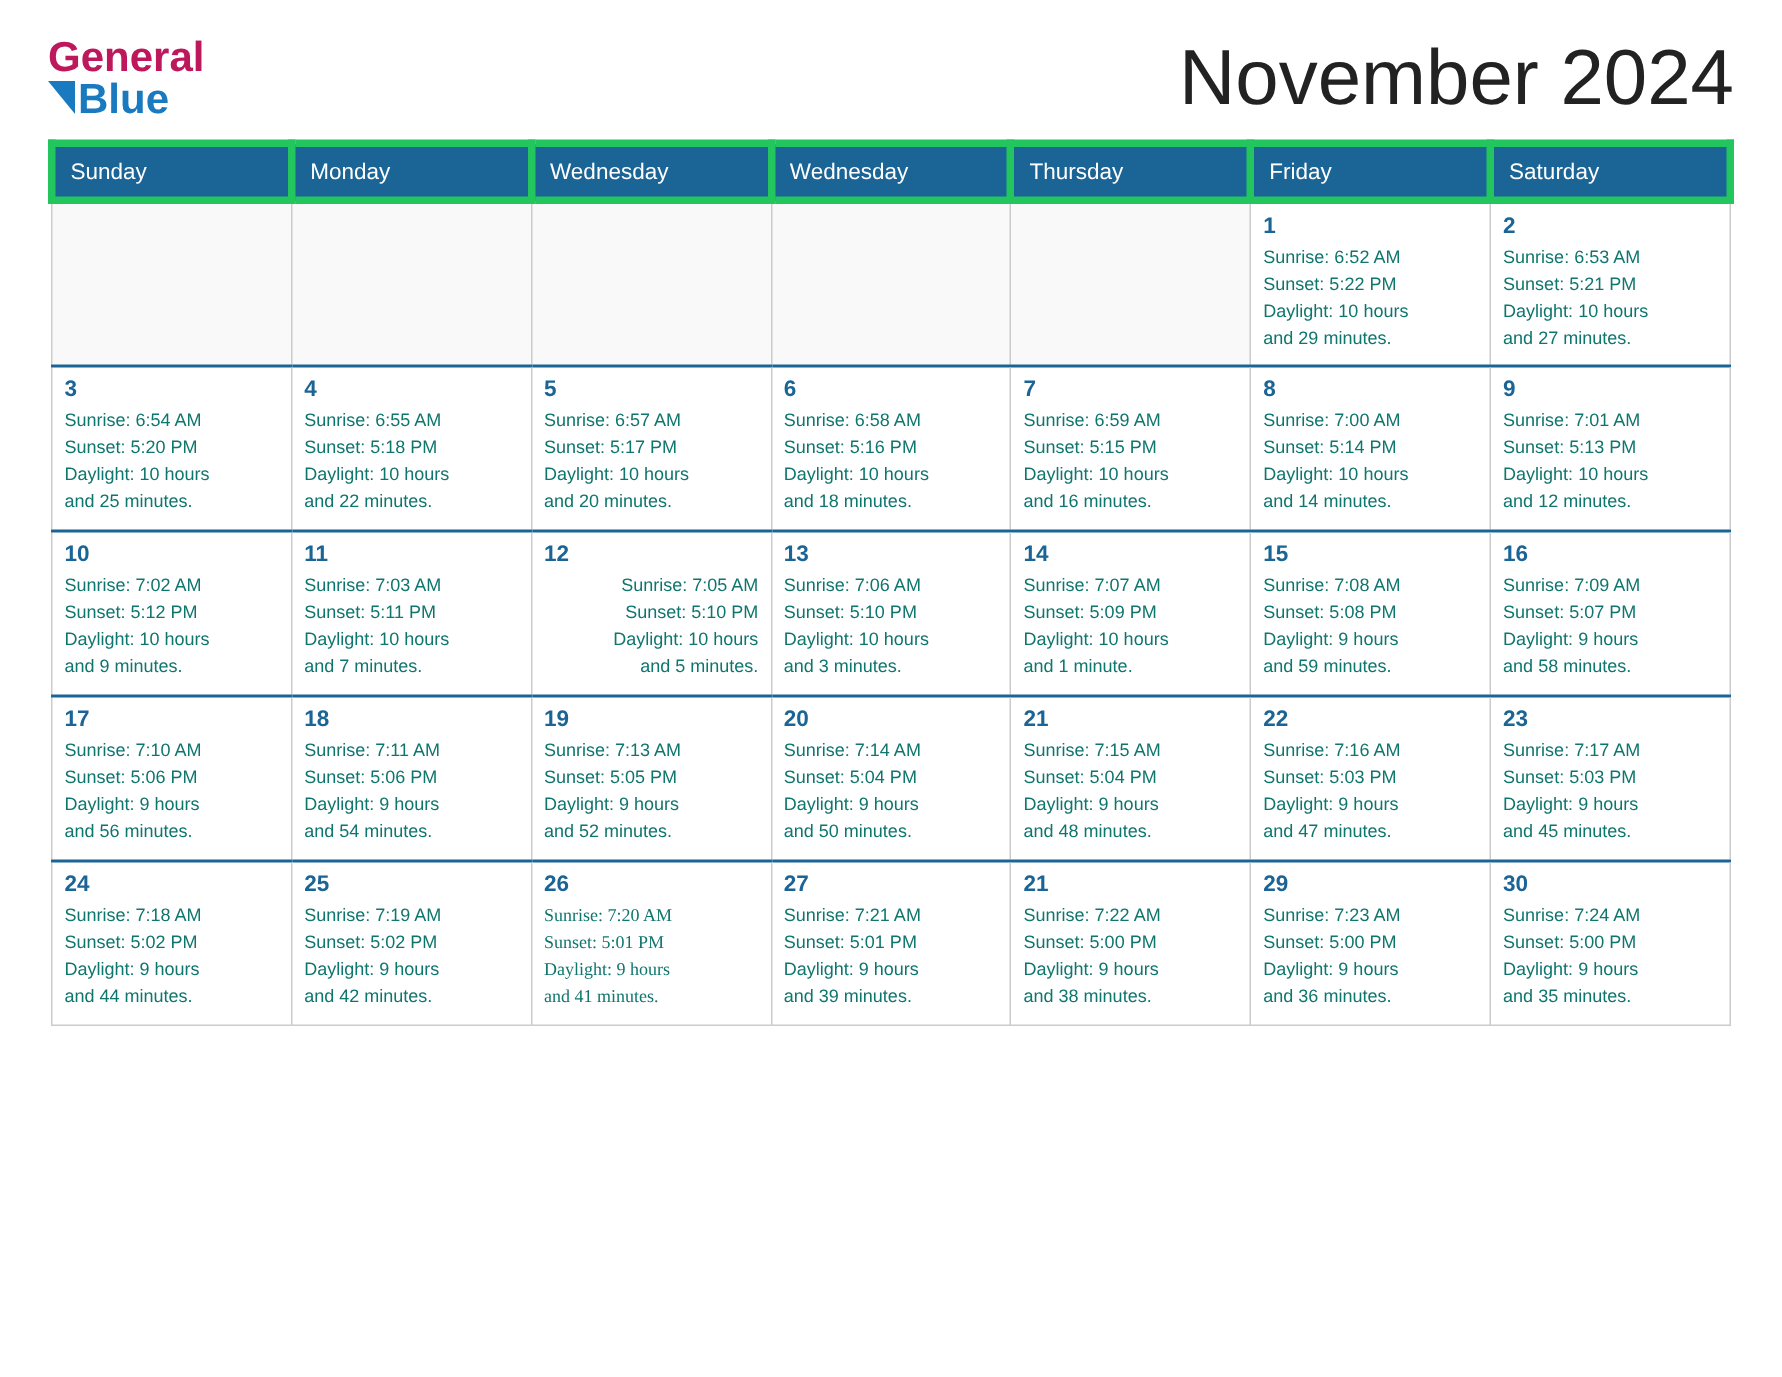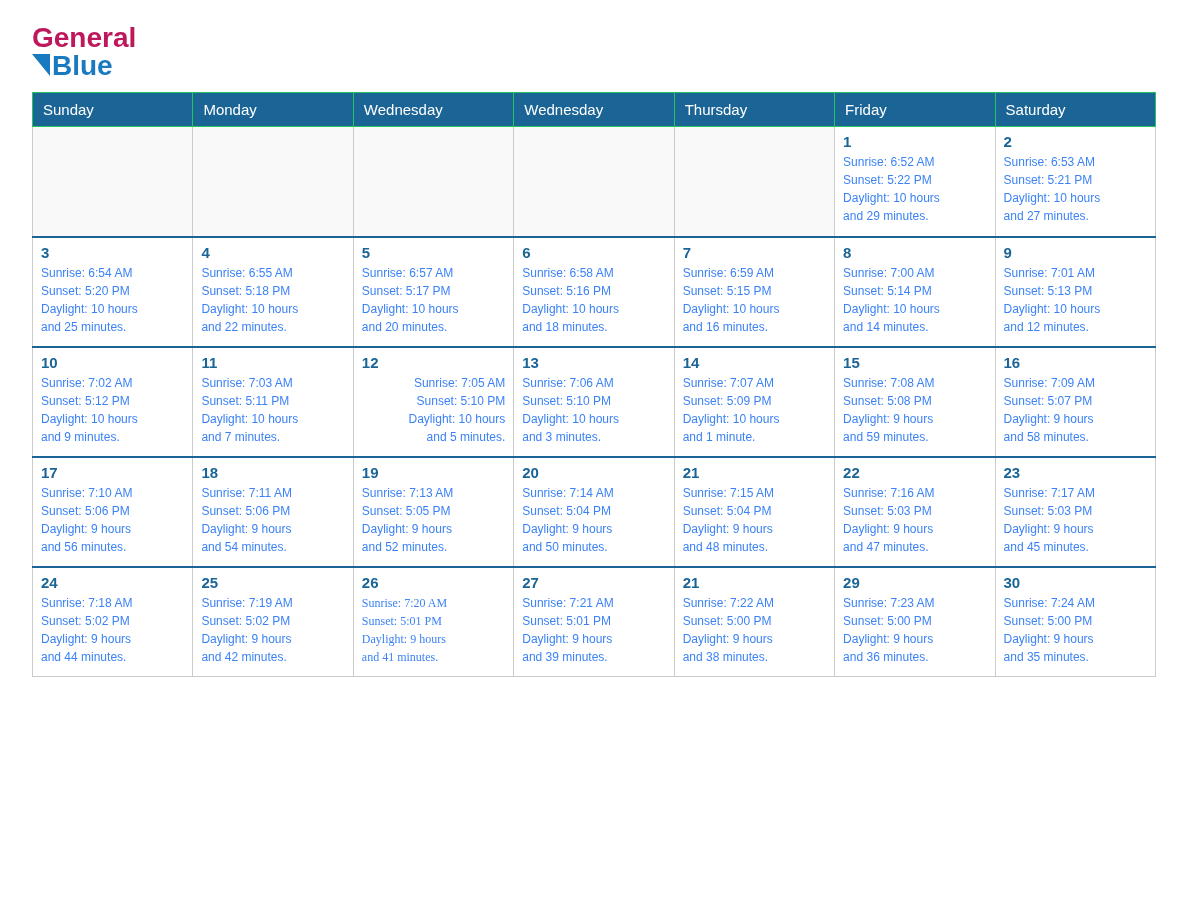--- a/index.html
+++ b/index.html
@@ -66,21 +66,21 @@
       width: calc(100% - 64px);
       table-layout: fixed;
     }
     .calendar th {
       background-color: #1a6496;
       color: #fff;
       font-size: 15px;
       font-weight: normal;
       padding: 8px 10px;
       text-align: left;
-      border: 1px solid #22c55e;
+      border: 5px solid #22c55e;
     }
     .calendar td {
       vertical-align: top;
       border: 1px solid #ccc;
       padding: 6px 8px;
       height: 110px;
       font-size: 12.5px;
       color: #333;
       background: #fff;
     }
@@ -89,39 +89,40 @@
     }
     .day-num {
       font-size: 15px;
       font-weight: bold;
       color: #1a6496;
       display: block;
       margin-bottom: 3px;
     }
     .day-info {
       font-size: 12px;
-      color: #3b82f6;
+      color: #0f766e;
       line-height: 1.5;
     }
     .row-divider td {
       border-top: 2px solid #1a6496;
     }
   </style>
 </head>
 <body>
 
 <div class="header">
   <div class="logo">
     <span class="logo-general">General</span>
     <div class="logo-blue-row">
       <div class="logo-arrow"></div>
       <span class="logo-blue">Blue</span>
     </div>
   </div>
   <div class="title-block">
+    <div class="month-title">November 2024</div>
   </div>
 </div>
 
 <table class="calendar">
   <thead>
     <tr>
       <th>Sunday</th>
       <th>Monday</th>
       <th>Wednesday</th>
       <th>Wednesday</th>

